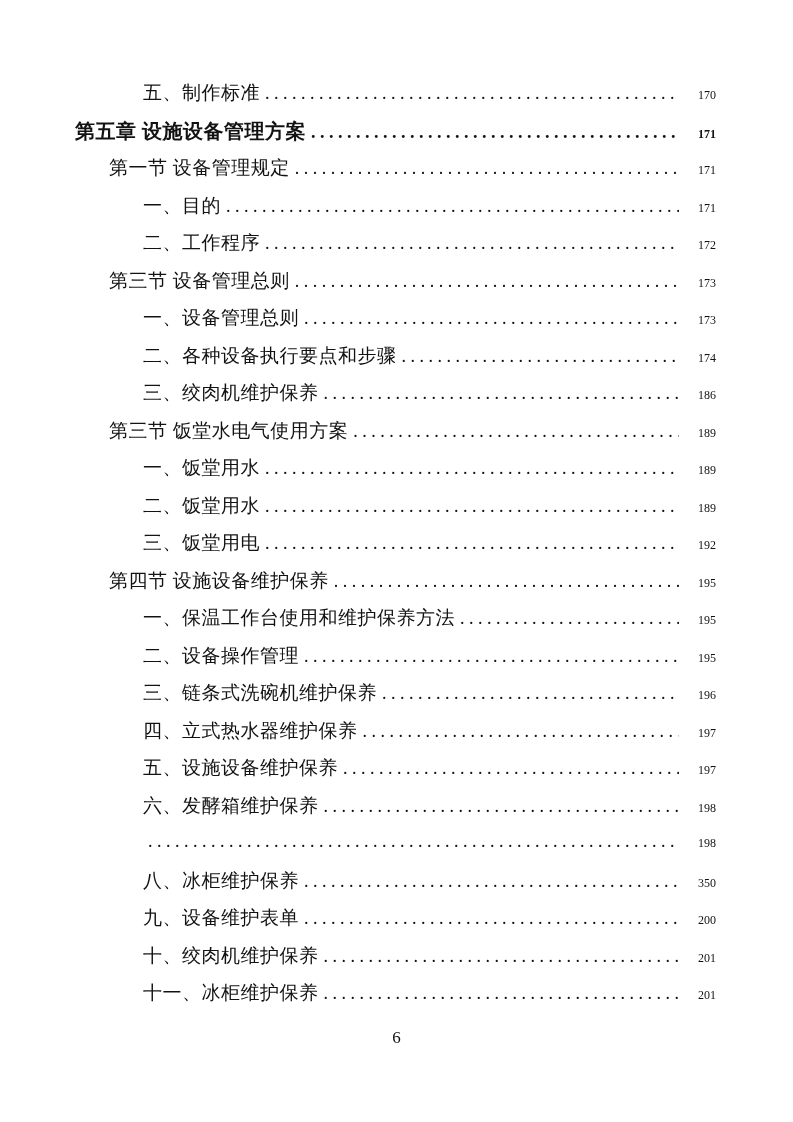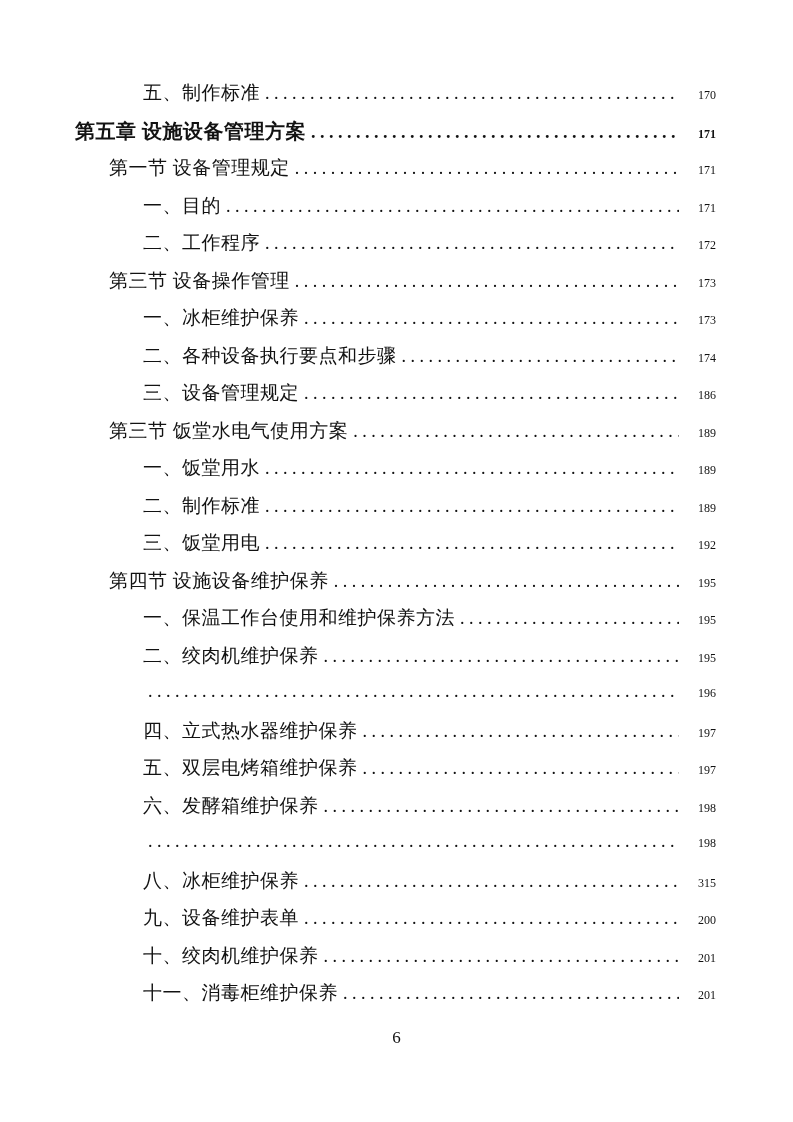--- a/index.html
+++ b/index.html
@@ -82,113 +82,114 @@
       <span class="toc-label">一、目的</span>
       <span class="toc-leader"></span>
       <span class="toc-page">171</span>
     </div>
       <div class="toc-row lvl2">
       <span class="toc-label">二、工作程序</span>
       <span class="toc-leader"></span>
       <span class="toc-page">172</span>
     </div>
       <div class="toc-row lvl1">
-      <span class="toc-label">第三节 设备操作管理</span>
+      <span class="toc-label">第三节 设备管理总则</span>
       <span class="toc-leader"></span>
       <span class="toc-page">173</span>
     </div>
       <div class="toc-row lvl2">
-      <span class="toc-label">一、冰柜维护保养</span>
+      <span class="toc-label">一、设备管理总则</span>
       <span class="toc-leader"></span>
       <span class="toc-page">173</span>
     </div>
       <div class="toc-row lvl2">
       <span class="toc-label">二、各种设备执行要点和步骤</span>
       <span class="toc-leader"></span>
       <span class="toc-page">174</span>
     </div>
       <div class="toc-row lvl2">
-      <span class="toc-label">三、设备管理规定</span>
+      <span class="toc-label">三、绞肉机维护保养</span>
       <span class="toc-leader"></span>
       <span class="toc-page">186</span>
     </div>
       <div class="toc-row lvl1">
       <span class="toc-label">第三节 饭堂水电气使用方案</span>
       <span class="toc-leader"></span>
       <span class="toc-page">189</span>
     </div>
       <div class="toc-row lvl2">
       <span class="toc-label">一、饭堂用水</span>
       <span class="toc-leader"></span>
       <span class="toc-page">189</span>
     </div>
       <div class="toc-row lvl2">
-      <span class="toc-label">二、制作标准</span>
+      <span class="toc-label">二、饭堂用水</span>
       <span class="toc-leader"></span>
       <span class="toc-page">189</span>
     </div>
       <div class="toc-row lvl2">
       <span class="toc-label">三、饭堂用电</span>
       <span class="toc-leader"></span>
       <span class="toc-page">192</span>
     </div>
       <div class="toc-row lvl1">
       <span class="toc-label">第四节 设施设备维护保养</span>
       <span class="toc-leader"></span>
       <span class="toc-page">195</span>
     </div>
       <div class="toc-row lvl2">
       <span class="toc-label">一、保温工作台使用和维护保养方法</span>
       <span class="toc-leader"></span>
       <span class="toc-page">195</span>
     </div>
       <div class="toc-row lvl2">
-      <span class="toc-label">二、绞肉机维护保养</span>
+      <span class="toc-label">二、设备操作管理</span>
       <span class="toc-leader"></span>
       <span class="toc-page">195</span>
     </div>
       <div class="toc-row lvl2">
+      <span class="toc-label">三、链条式洗碗机维护保养</span>
       <span class="toc-leader"></span>
       <span class="toc-page">196</span>
     </div>
       <div class="toc-row lvl2">
       <span class="toc-label">四、立式热水器维护保养</span>
       <span class="toc-leader"></span>
       <span class="toc-page">197</span>
     </div>
       <div class="toc-row lvl2">
-      <span class="toc-label">五、双层电烤箱维护保养</span>
+      <span class="toc-label">五、设施设备维护保养</span>
       <span class="toc-leader"></span>
       <span class="toc-page">197</span>
     </div>
       <div class="toc-row lvl2">
       <span class="toc-label">六、发酵箱维护保养</span>
       <span class="toc-leader"></span>
       <span class="toc-page">198</span>
     </div>
       <div class="toc-row lvl2">
       <span class="toc-leader"></span>
       <span class="toc-page">198</span>
     </div>
       <div class="toc-row lvl2">
       <span class="toc-label">八、冰柜维护保养</span>
       <span class="toc-leader"></span>
-      <span class="toc-page">315</span>
+      <span class="toc-page">350</span>
     </div>
       <div class="toc-row lvl2">
       <span class="toc-label">九、设备维护表单</span>
       <span class="toc-leader"></span>
       <span class="toc-page">200</span>
     </div>
       <div class="toc-row lvl2">
       <span class="toc-label">十、绞肉机维护保养</span>
       <span class="toc-leader"></span>
       <span class="toc-page">201</span>
     </div>
       <div class="toc-row lvl2">
-      <span class="toc-label">十一、消毒柜维护保养</span>
+      <span class="toc-label">十一、冰柜维护保养</span>
       <span class="toc-leader"></span>
       <span class="toc-page">201</span>
     </div>
     </div>
 
   <div class="footer-page-number">6</div>
 </div>
 
 </body></html>

